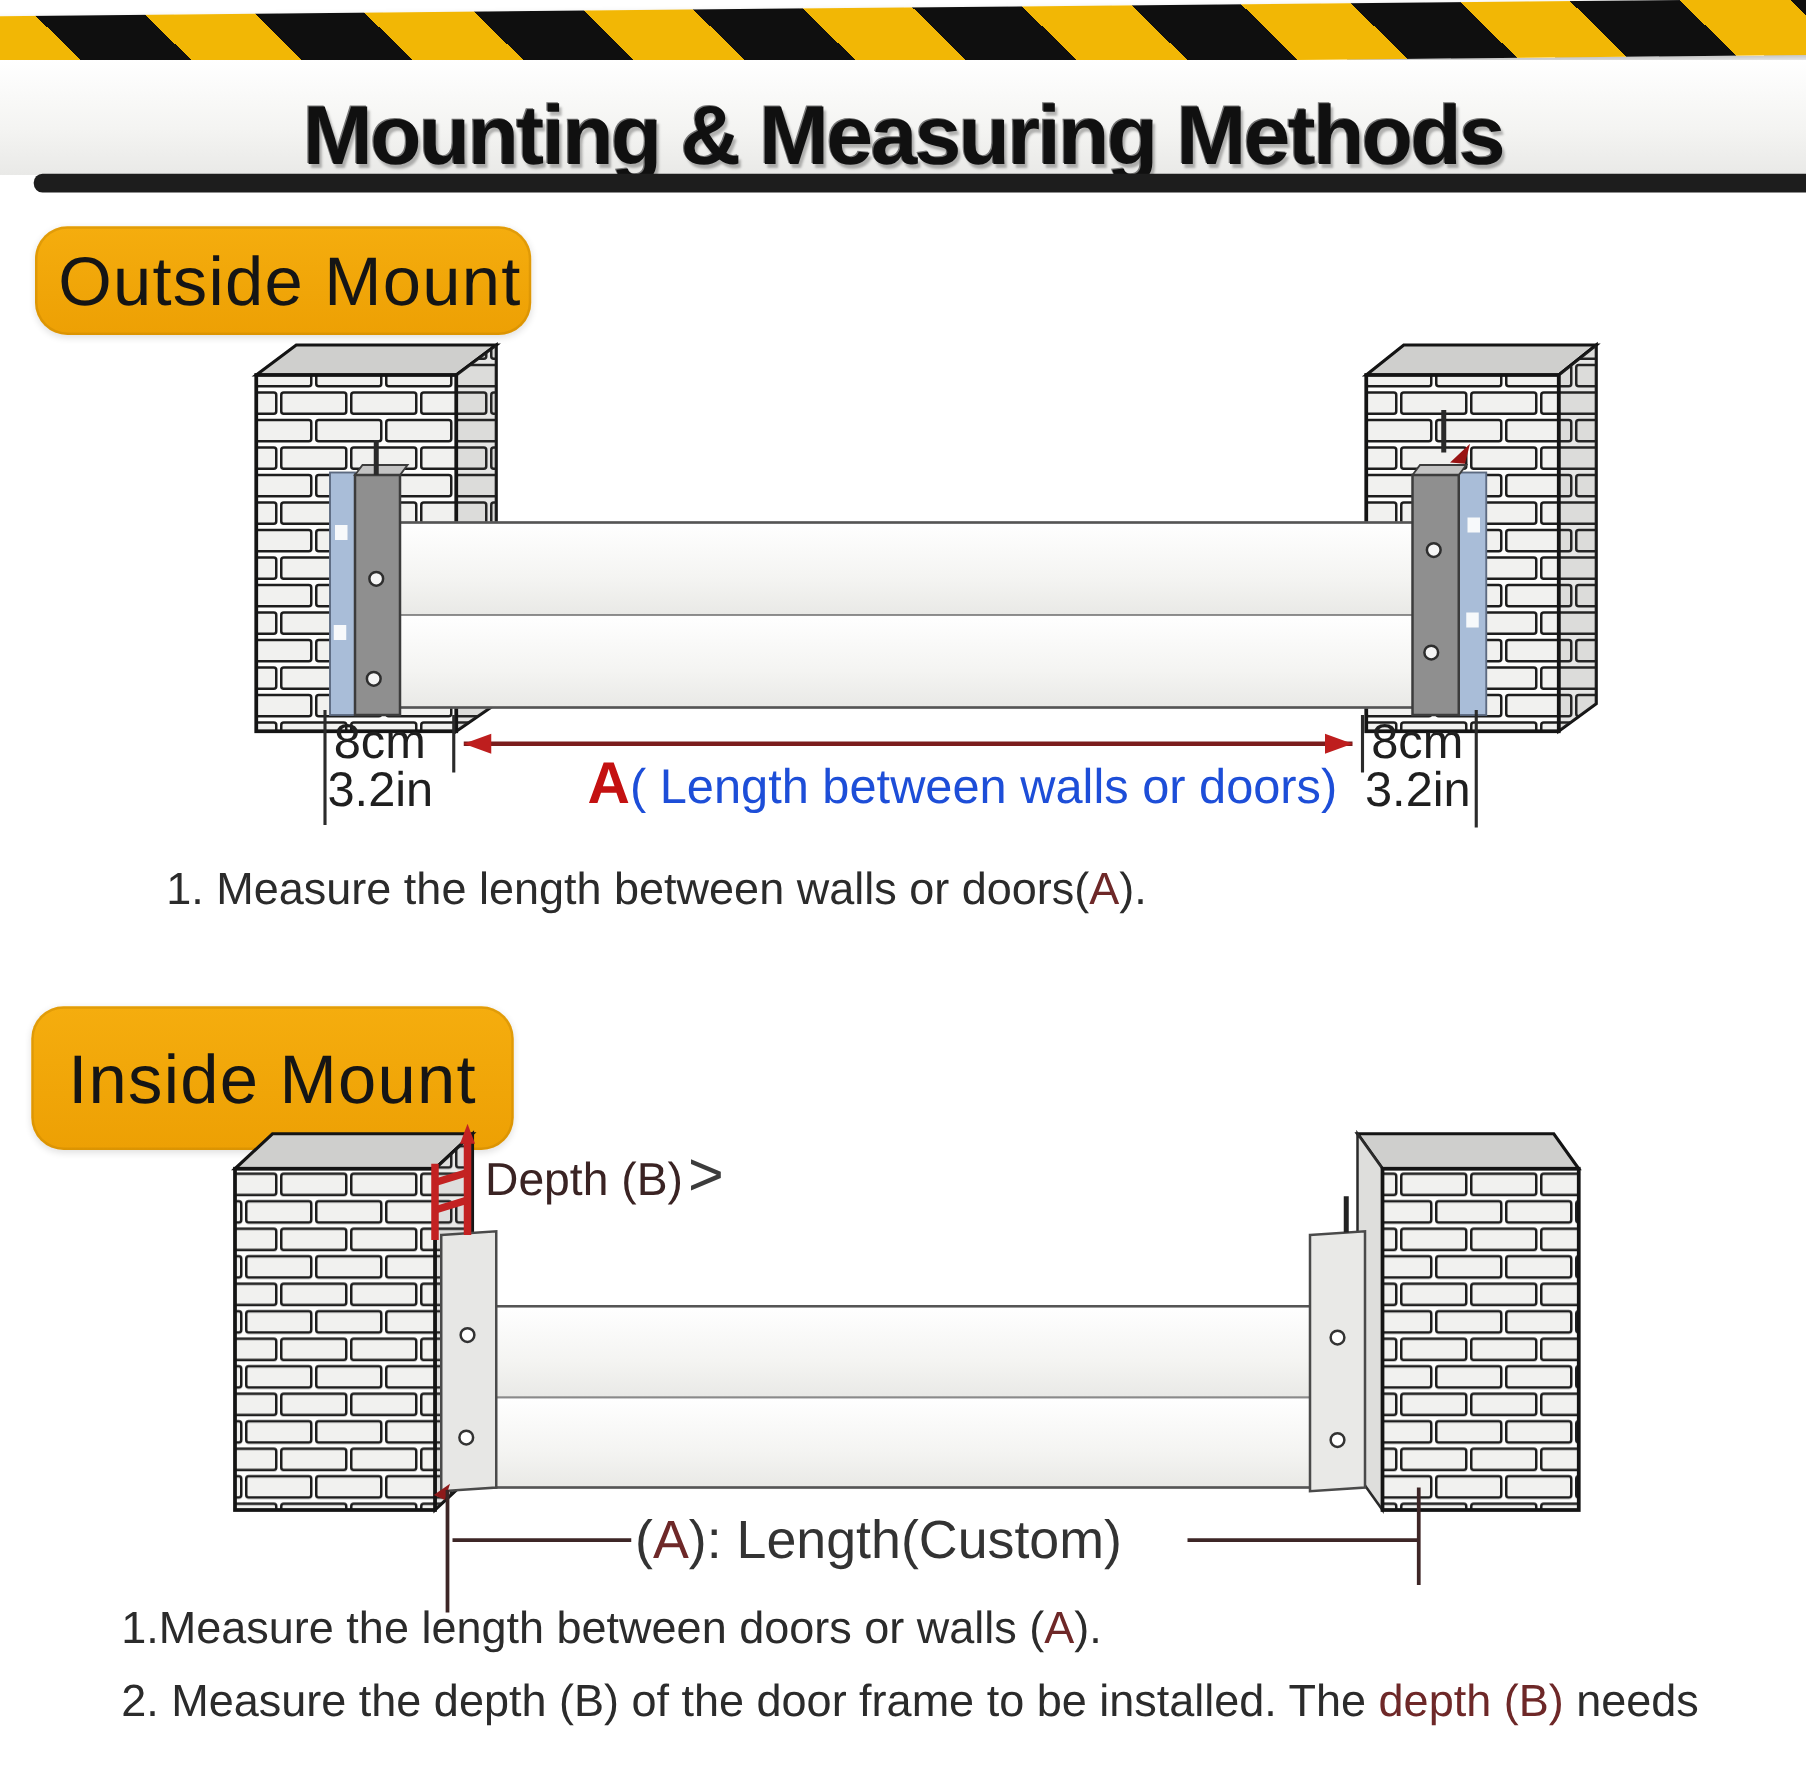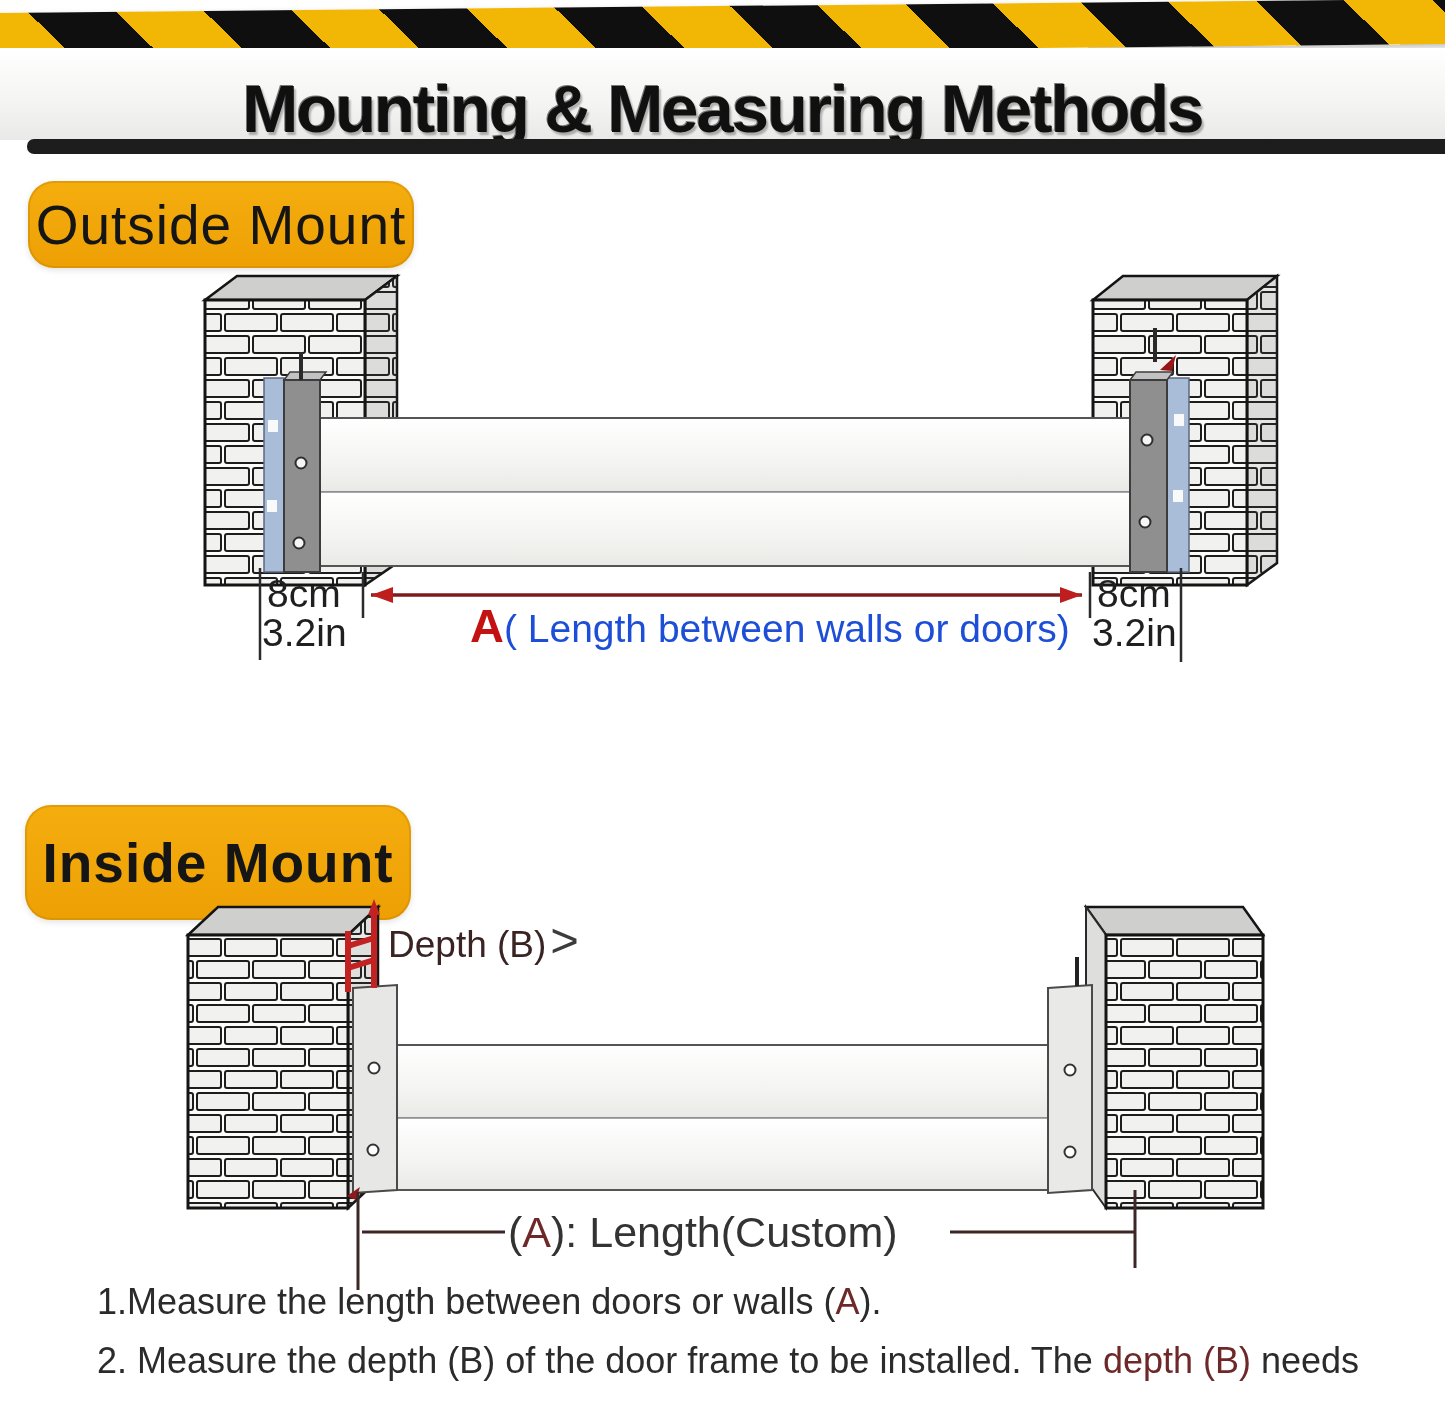--- a/index.html
+++ b/index.html
@@ -16,22 +16,22 @@
     font-size:67px;font-weight:bold;letter-spacing:-2px;color:#101010;
     text-shadow:2px 3px 2px rgba(0,0,0,.28), -1px -1px 0 #777;}
   .title-underline{position:absolute;left:27px;top:139px;width:1418px;height:15px;
     background:#1d1d1d;border-radius:7px 0 0 7px;}
 
   
   .badge{position:absolute;display:flex;align-items:center;justify-content:center;
     background:linear-gradient(180deg,#F5AD0E 0%,#EDA004 100%);
     border-radius:26px;color:#151515;font-size:55px;letter-spacing:1px;
     box-shadow:inset 0 0 0 2px rgba(190,125,0,.35), 0 2px 6px rgba(0,0,0,.12);}
-  .badge-outside{left:28px;top:181px;width:386px;height:87px;}
-  .badge-inside{left:25px;top:805px;width:386px;height:115px;font-weight:bold;}
+  .badge-outside{left:28px;top:181px;width:386px;height:87px;padding-left:11px;}
+  .badge-inside{left:25px;top:805px;width:386px;height:115px;}
 
   
   .diagram{position:absolute;left:0;}
   .d-outside{top:268px;}
   .d-inside{top:893px;}
 
   
   .dim{position:absolute;font-size:39px;color:#1f1f1f;white-space:nowrap;}
   .a-label{position:absolute;left:470px;top:598px;white-space:nowrap;}
   .a-label .big-a{font-size:47px;font-weight:bold;color:#C41111;}
@@ -134,20 +134,23 @@
   </svg>
 
   <div class="dim" style="left:267px;top:572px;">8cm</div>
   <div class="dim" style="left:262px;top:611px;">3.2in</div>
   <div class="dim" style="left:1097px;top:572px;">8cm</div>
   <div class="dim" style="left:1092px;top:611px;">3.2in</div>
   <div class="a-label">
     <span class="big-a">A</span><span class="rest">( Length between walls or doors)</span>
   </div>
 
+  <div class="note" style="left:133px;top:690px;">
+    <span class="s-dark">1. Measure the length between walls or doors(</span><span class="s-maroon">A</span><span class="s-dark">).</span>
+  </div>
 
   <div class="badge badge-inside">Inside Mount</div>
 
   <svg class="diagram d-inside" width="1445" height="400" viewBox="0 0 1445 400">
 
     <g>
       <polygon points="188,42 218,14 378,14 348,42" fill="#cfcfcd" stroke="#141414" stroke-width="2.5"></polygon>
       <polygon points="348,42 378,14 378,287 348,315" fill="url(#brick)" stroke="#141414" stroke-width="2.5"></polygon>
       <polygon points="348,42 378,14 378,287 348,315" fill="rgba(90,90,90,0.12)"></polygon>
       <rect x="188" y="42" width="160" height="273" fill="url(#brick)" stroke="#141414" stroke-width="3"></rect>

